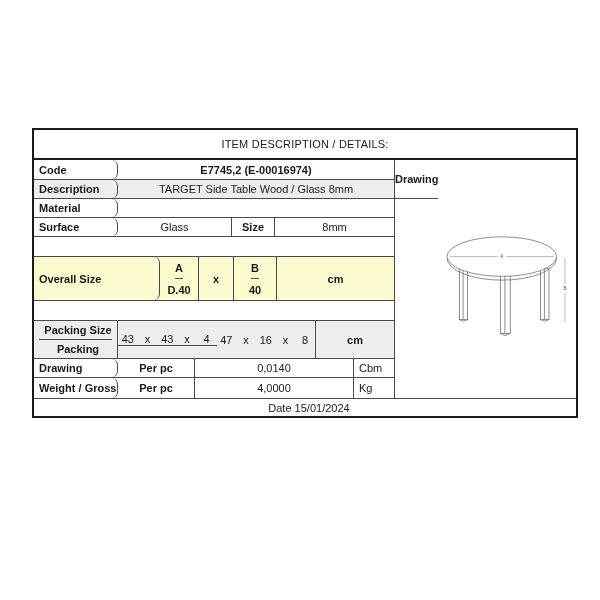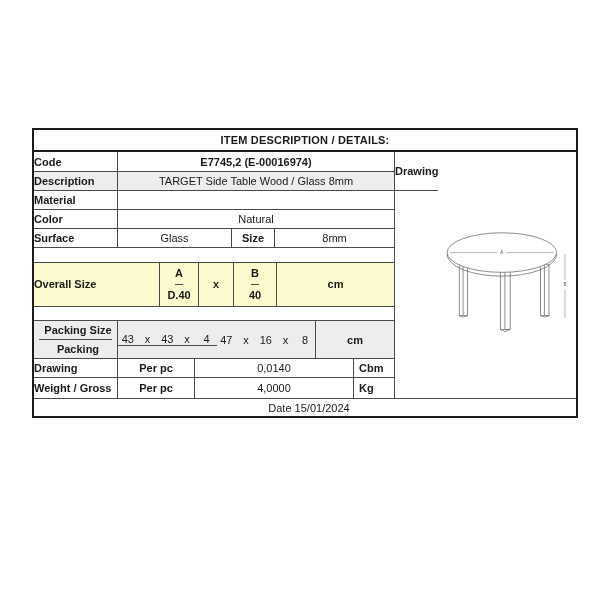--- a/index.html
+++ b/index.html
@@ -7,46 +7,46 @@
     --border-inner:#4a4a4a;
     --hl:#fbfbcf;
     --gray:#ededed;
   }
   html,body{margin:0;padding:0;background:#fff;}
   .page{position:relative;width:600px;height:600px;background:#fff;
         font-family:"Liberation Sans",sans-serif;color:#1a1a1a;font-size:11px;}
   .tbl{position:absolute;left:32px;top:128px;width:546px;height:290px;
        border:2px solid var(--border-dark);box-sizing:border-box;
        display:flex;flex-direction:column;background:#fff;}
-  .hdr{height:22px;flex:0 0 auto;border-bottom:2px solid var(--border-dark);
-       display:flex;align-items:center;justify-content:center;font-weight:bold;
+  .hdr{height:30px;flex:0 0 auto;border-bottom:2px solid var(--border-dark);
+       display:flex;align-items:center;justify-content:center;font-weight:normal;
        box-sizing:border-box;letter-spacing:.2px;}
   .body{flex:1;display:flex;min-height:0;}
   .left{width:361px;flex:0 0 auto;border-right:1.5px solid var(--border-inner);
         box-sizing:border-box;display:flex;flex-direction:column;}
   .row{display:flex;border-bottom:1px solid var(--border-inner);box-sizing:border-box;flex:0 0 auto;}
   .row.noline{border-bottom:none;}
   .spacer{flex:1 1 auto;border-bottom:1px solid var(--border-inner);}
   .cell{display:flex;align-items:center;justify-content:center;height:100%;
         border-right:1px solid var(--border-inner);box-sizing:border-box;overflow:hidden;}
   .cell.end{border-right:none;}
-  .lbl{justify-content:flex-start;font-weight:bold;}
+  .lbl{justify-content:flex-start;padding-left:5px;font-weight:bold;border-radius:6px;}
   .grow{flex:1;}
   .alt{background:var(--gray);}
   .hl{background:var(--hl);}
   .bold{font-weight:bold;}
   .stack{display:flex;flex-direction:column;padding:0;}
   .stack>div{flex:1;display:flex;align-items:center;justify-content:center;}
   .stack>div:first-child{border-bottom:1px solid var(--border-inner);box-sizing:border-box;}
   .stack.labels>div{justify-content:flex-start;padding-left:5px;font-weight:bold;}
   .nums{display:flex;flex-direction:row;padding:0;}
   .nums>div{flex:1;display:flex;align-items:center;}
   .nums>div:first-child{border-bottom:1px solid var(--border-inner);box-sizing:border-box;}
   .nums span{flex:1;text-align:center;}
-  .unitcell{justify-content:flex-start;padding-left:5px;font-weight:bold;}
+  .unitcell{justify-content:flex-start;padding-left:5px;font-weight:normal;}
   .right{flex:1;display:flex;flex-direction:row;min-width:0;}
   .drawing-label{height:39px;flex:0 0 auto;border-bottom:1px solid var(--border-inner);
         box-sizing:border-box;display:flex;align-items:center;justify-content:center;font-weight:bold;}
   .drawing-area{flex:1;position:relative;}
   .drawing-area svg{position:absolute;inset:0;}
   .daterow{height:18px;flex:0 0 auto;border-top:1px solid var(--border-inner);box-sizing:border-box;
         display:flex;align-items:center;justify-content:center;font-weight:normal;padding-left:8px;}
 </style>
 </head>
 <body>
@@ -66,24 +66,20 @@
 
         <div class="row alt" style="height:19px">
           <div class="cell lbl" style="width:84px">Description</div>
           <div class="cell grow end">TARGET Side Table Wood / Glass 8mm</div>
         </div>
 
         <div class="row" style="height:19px">
           <div class="cell lbl" style="width:84px">Material</div>
         </div>
 
-        <div class="row" style="height:19px">
-          <div class="cell lbl" style="width:84px">Color</div>
-          <div class="cell grow end">Natural</div>
-        </div>
 
         <div class="row" style="height:19px">
           <div class="cell lbl" style="width:84px">Surface</div>
           <div class="cell" style="width:114px">Glass</div>
           <div class="cell bold" style="width:43px">Size</div>
           <div class="cell grow end">8mm</div>
         </div>
 
         <div class="spacer"></div>
 

